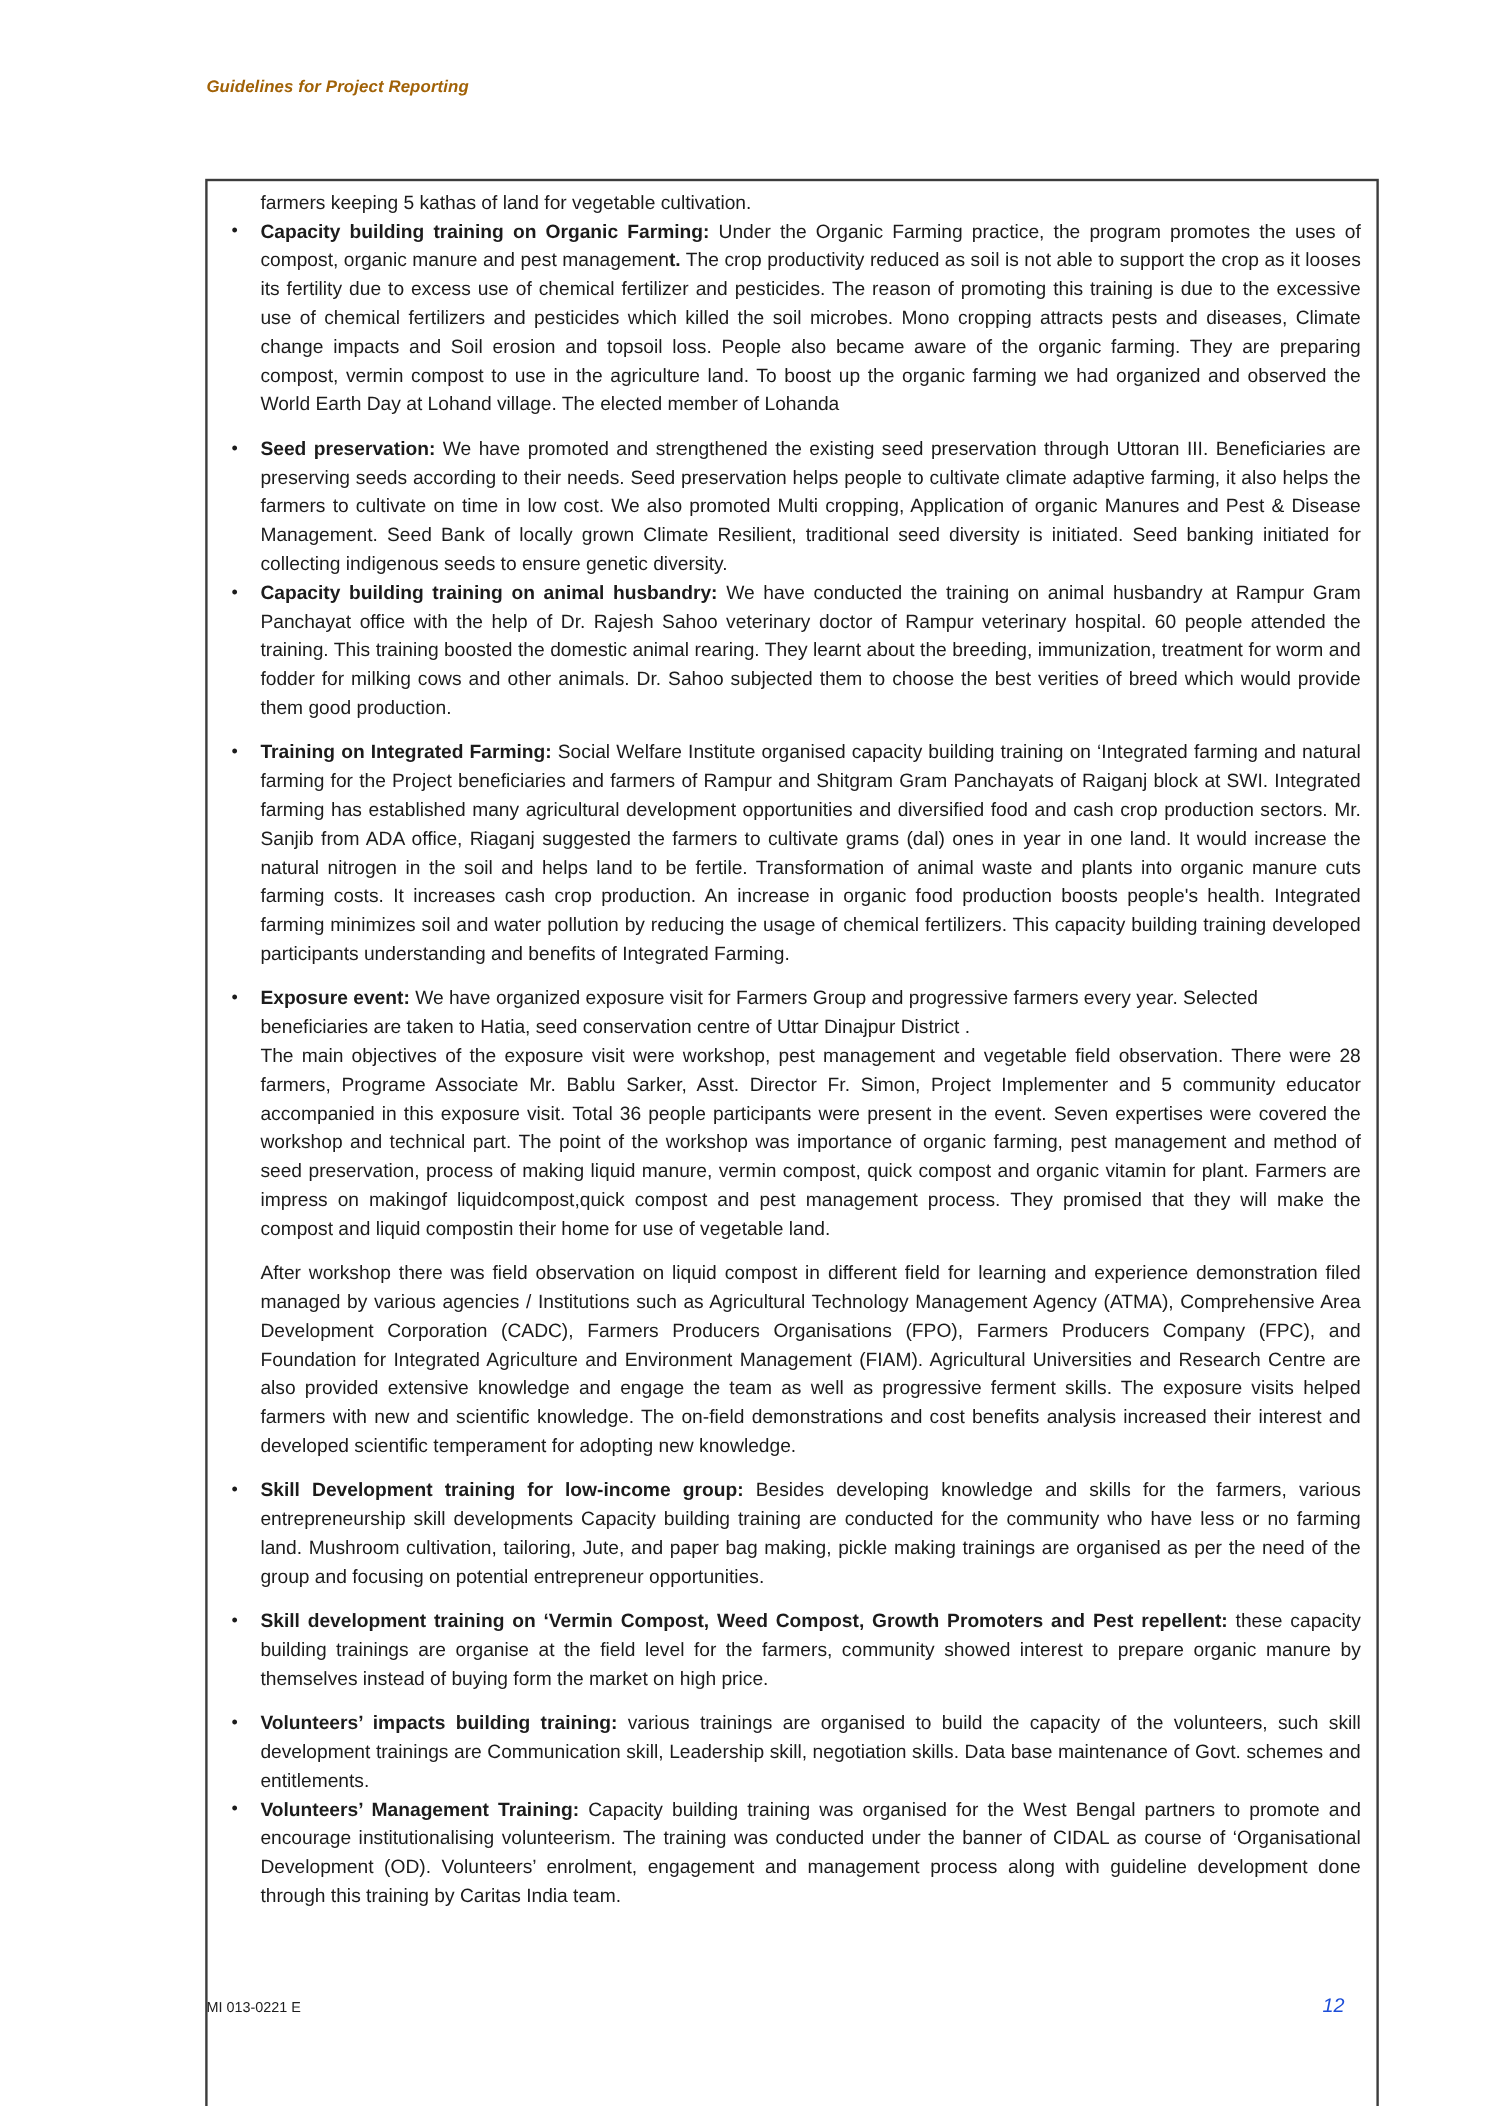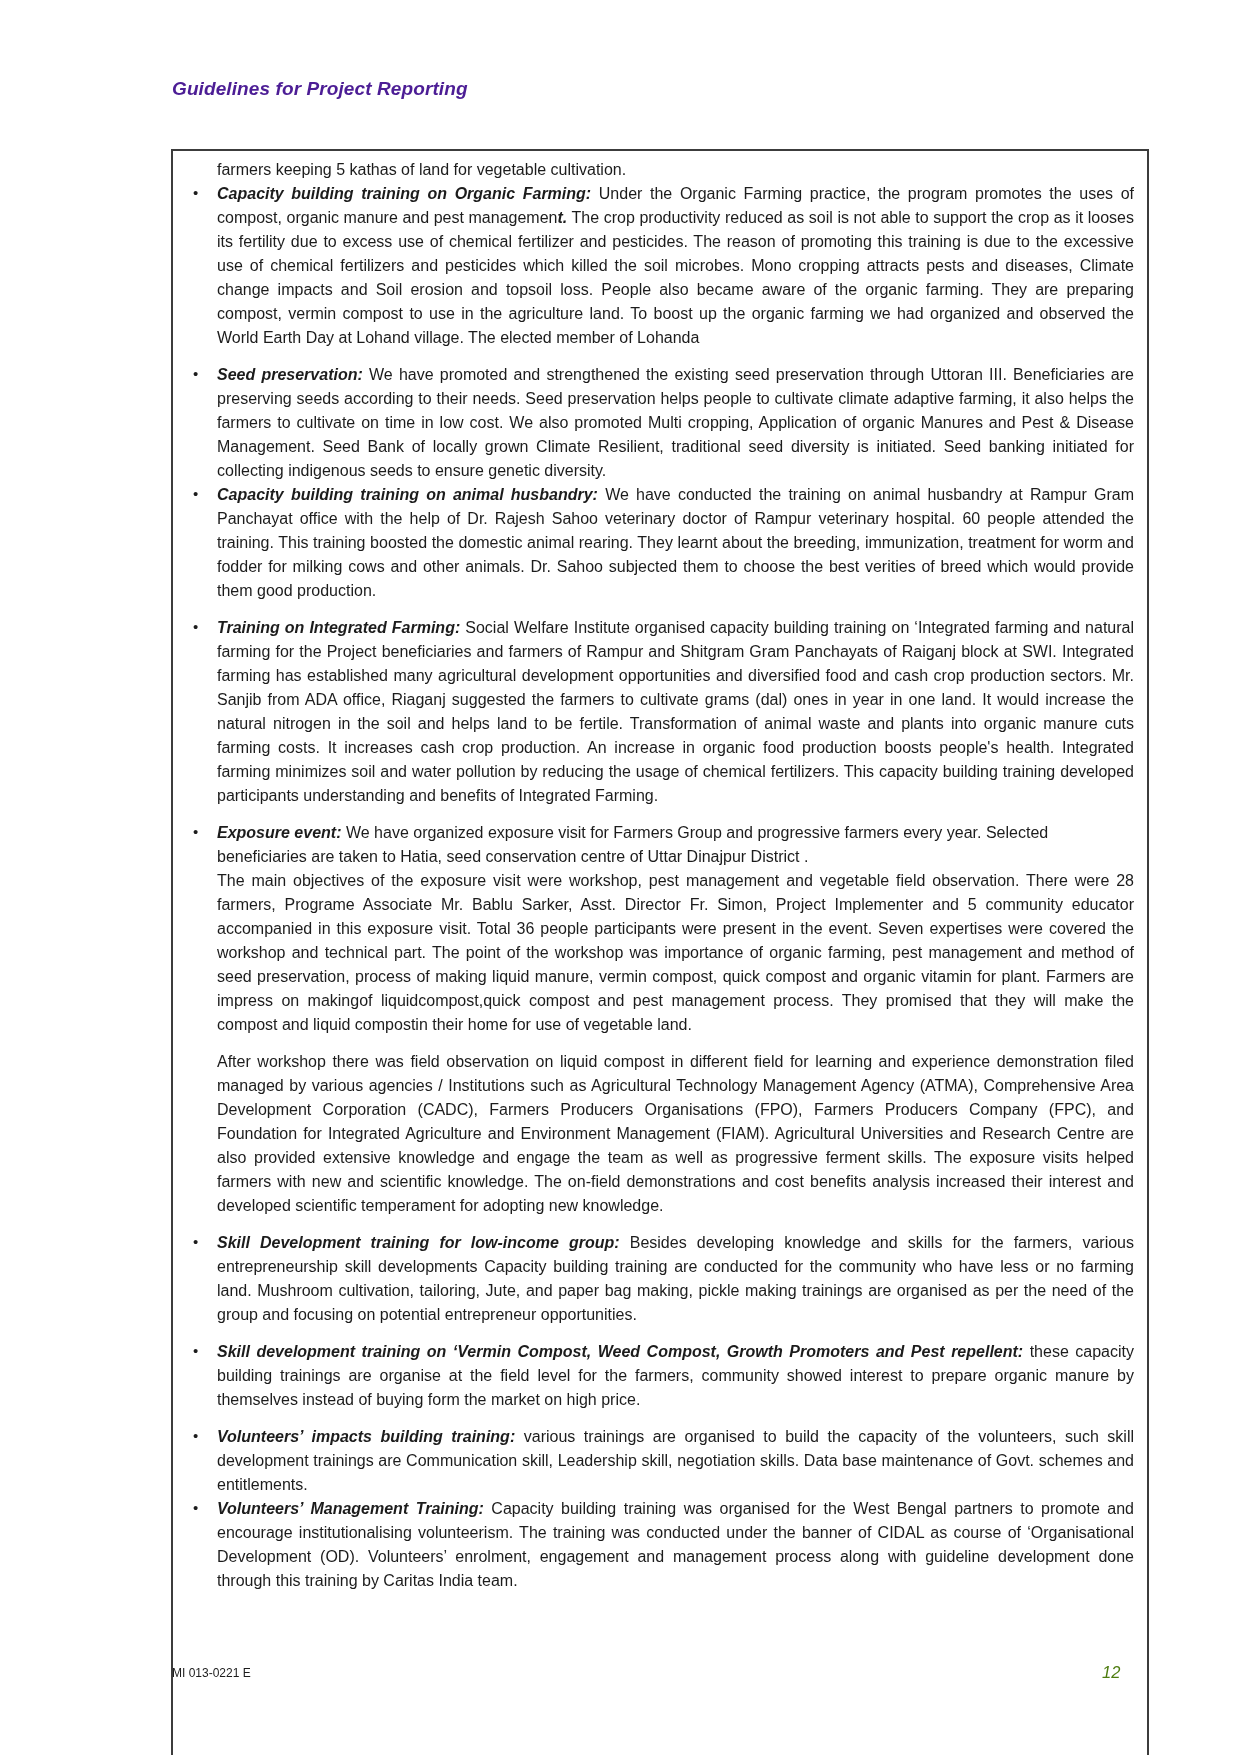--- a/index.html
+++ b/index.html
@@ -5,23 +5,23 @@
   html,body { margin:0; padding:0; }
   body {
     width:1241px; height:1755px;
     background:#ffffff;
     font-family:"Liberation Sans", sans-serif;
     color:#1c1c1c;
     position:relative;
     overflow:hidden;
   }
   .header-title {
-    position:absolute; left:172px; top:78px;
-    font-size:19px; font-weight:bold; font-style:italic;
-    color:#4c1d95; letter-spacing:0.1px;
+    position:absolute; left:172px; top:64px;
+    font-size:14px; font-weight:bold; font-style:italic;
+    color:#a16207; letter-spacing:0.1px;
   }
   .content-box {
     position:absolute; left:171px; top:149px;
     width:978px; height:1718px;
     box-sizing:border-box;
     border:2px solid #3c3c3c;
     padding:7px 13px 16px 10px;
     overflow:hidden;
   }
   .doc-item {
@@ -33,28 +33,28 @@
     color:#1c1c1c;
   }
   .doc-item.align-left { text-align:left; }
   .doc-item.gap-line  { margin-top:13px; }
   .doc-item.gap-small { margin-top:7px; }
   .doc-item.first-indent { text-indent:9px; }
   .bullet-marker {
     position:absolute; left:10px; top:-1px;
     font-size:15px; line-height:24px; color:#1c1c1c;
   }
-  .seg-b { font-weight:bold;font-style:italic; }
+  .seg-b { font-weight:bold; }
   .footer-left {
     position:absolute; left:172px; top:1666px;
     font-size:12px; color:#1c1c1c;
   }
   .footer-right {
     position:absolute; left:1102px; top:1663px;
-    font-size:16.5px; font-style:italic; color:#4d7c0f;
+    font-size:16.5px; font-style:italic; color:#1d4ed8;
   }
 </style>
 </head>
 <body>
 
 <div class="header-title">Guidelines for Project Reporting</div>
 
 <div class="content-box">
     <div class="doc-item align-left"><span class="seg-n">farmers keeping 5 kathas of land for vegetable cultivation.</span></div>
     <div class="doc-item"><span class="bullet-marker">•</span><span class="seg-b">Capacity building training on Organic Farming: </span><span class="seg-n">Under the Organic Farming practice, the program promotes the uses of compost, organic manure and pest managemen</span><span class="seg-b">t.</span><span class="seg-n"> The crop productivity reduced as soil is not able to support the crop as it looses its fertility due to excess use of chemical fertilizer and pesticides. The reason of promoting this training is due to the excessive use of chemical fertilizers and pesticides which killed the soil microbes.  Mono cropping attracts pests and diseases, Climate change impacts and Soil erosion and topsoil loss. People also became aware of the organic farming. They are preparing compost, vermin compost to use in the agriculture land. To boost up the organic farming we had organized and observed the World Earth Day at Lohand village. The elected member of Lohanda</span></div>

